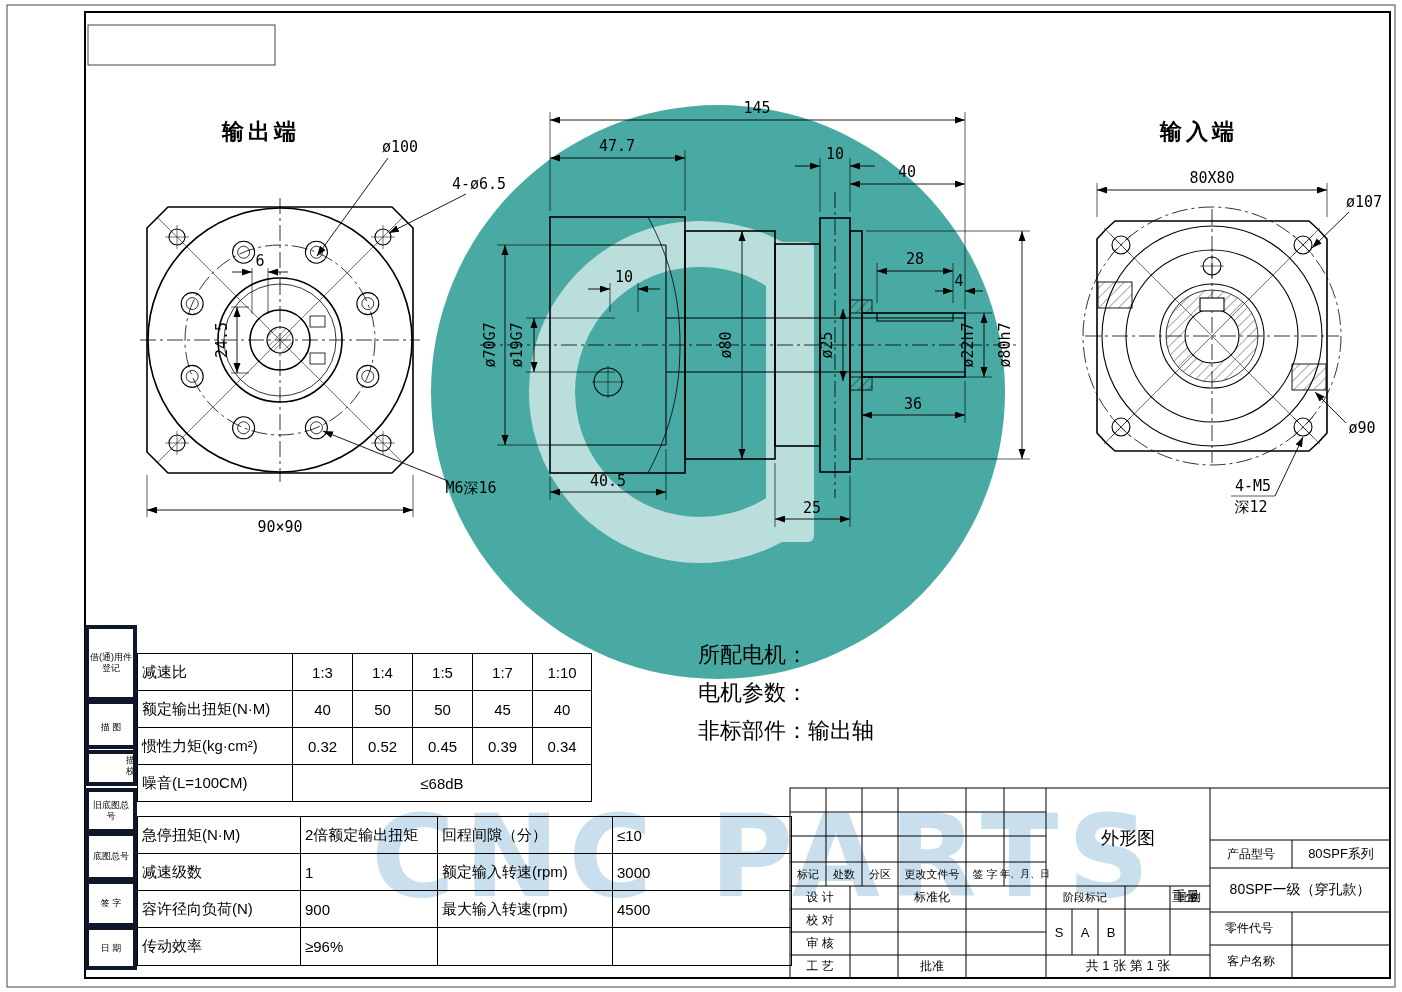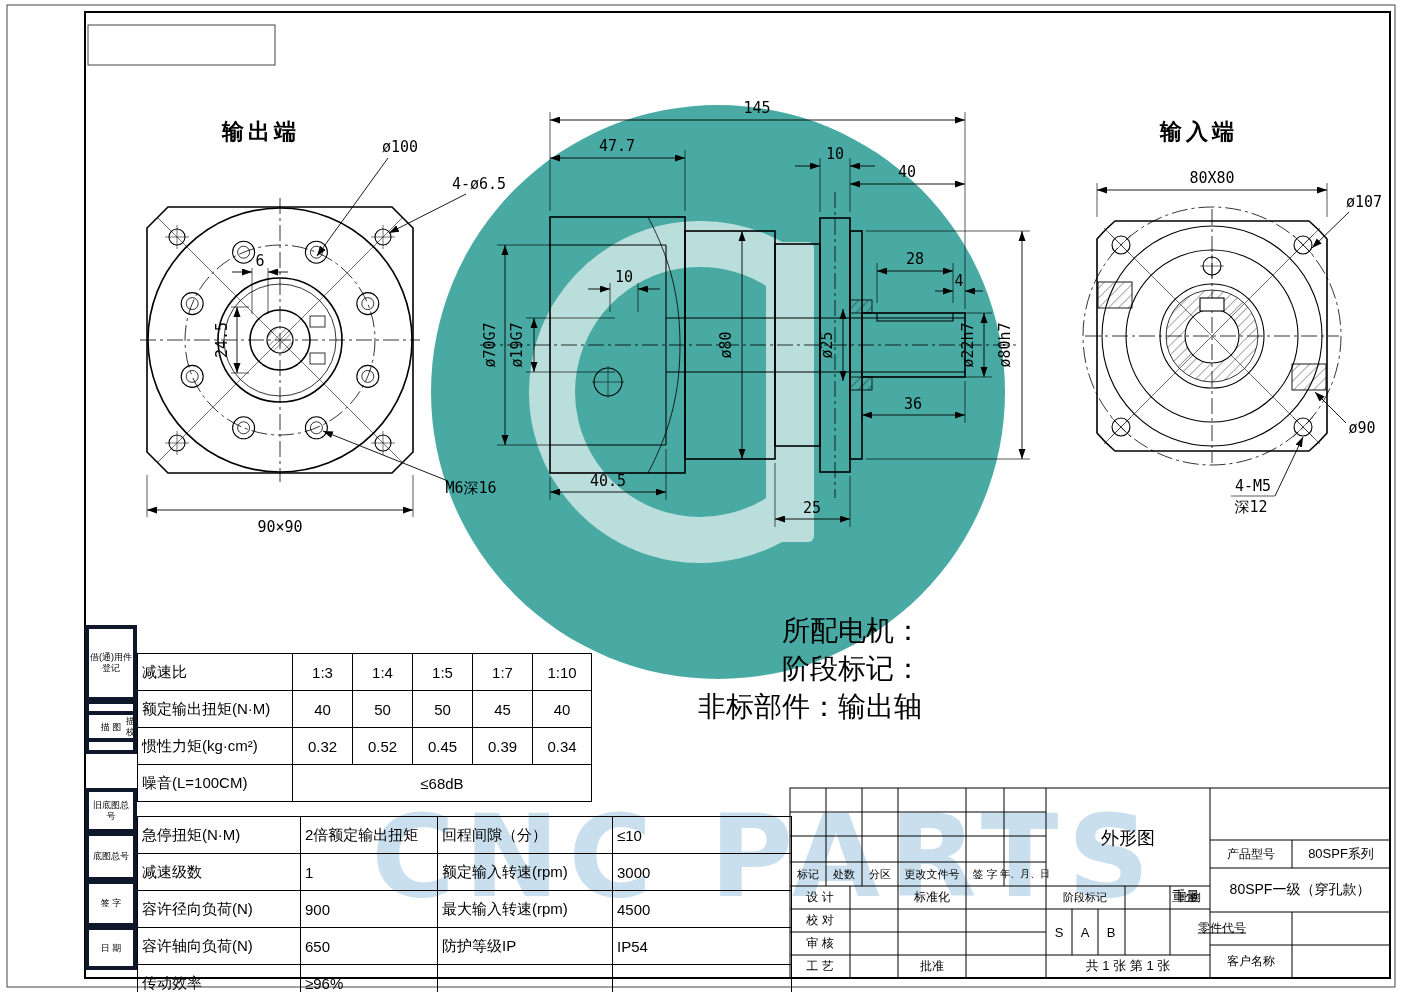--- a/index.html
+++ b/index.html
@@ -17,21 +17,21 @@
   .tl{fill:none;stroke:#000;stroke-width:.8;}
   .xl{fill:none;stroke:#000;stroke-width:.55;}
   .cl{fill:none;stroke:#000;stroke-width:.8;stroke-dasharray:16 4 3 4;}
   .dl{fill:none;stroke:#000;stroke-width:.9;}
   .el{fill:none;stroke:#000;stroke-width:.65;}
   .fr{fill:none;stroke:#000;stroke-width:2;}
   .fr2{fill:none;stroke:#444;stroke-width:1;}
   text.dt{font-family:"DejaVu Sans Mono",monospace;font-size:15px;fill:#000;text-anchor:middle;}
   
   .vt{position:absolute;z-index:2;font-size:22px;font-weight:bold;letter-spacing:4px;}
-  .notes{position:absolute;z-index:2;left:698px;top:612px;font-size:28px;line-height:38px;text-align:right;}
+  .notes{position:absolute;z-index:2;left:698px;top:636px;font-size:22px;line-height:38px;}
   .mbox{position:absolute;z-index:2;left:85px;width:52px;border:4px solid #0f172a;box-sizing:border-box;
         display:flex;align-items:center;justify-content:center;text-align:center;
         font-size:9px;line-height:1.2;padding:1px;background:transparent;}
   table.dtab{position:absolute;z-index:2;border-collapse:collapse;table-layout:fixed;background:transparent;margin-top:28px;}
   table.dtab td{border:1px solid #000;font-size:15px;padding:0 4px;overflow:hidden;white-space:nowrap;}
   td.lbl{text-align:left;padding-left:8px;}
   td.val{text-align:center;}
   .tb{position:absolute;z-index:2;transform:translate(-50%,-50%);white-space:nowrap;}
 </style>
 </head>
@@ -331,27 +331,27 @@
       <line x1="1292" y1="840" x2="1292" y2="868"></line>
       <line x1="1292" y1="912" x2="1292" y2="978"></line>
     </g>
   </svg>
 
   <div class="vt" style="left:222px;top:117px;">输出端</div>
   <div class="vt" style="left:1160px;top:117px;">输入端</div>
 
   <div class="notes">
     <div>所配电机：</div>
-    <div>阶段标记：</div>
+    <div>电机参数：</div>
     <div>非标部件：输出轴</div>
   </div>
 
   <div class="mbox" style="top:625px;height:76px;">借(通)用件登记</div>
   <div class="mbox" style="top:700px;height:54px;">描 图</div>
-  <div class="mbox" style="top:711px;height:31px;padding-left:40px;">描 校</div>
+  <div class="mbox" style="top:745px;height:41px;padding-left:40px;">描 校</div>
   <div class="mbox" style="top:788px;height:45px;">旧底图总号</div>
   <div class="mbox" style="top:832px;height:49px;">底图总号</div>
   <div class="mbox" style="top:880px;height:47px;">签 字</div>
   <div class="mbox" style="top:926px;height:44px;">日 期</div>
 
   <table class="dtab" style="left:137px;top:625px;width:454px;">
     <colgroup>
         <col style="width:155px">
         <col style="width:60px">
         <col style="width:60px">
@@ -409,26 +409,20 @@
       <td class="lbl">减速级数</td>
       <td class="lbl">1</td>
       <td class="lbl">额定输入转速(rpm)</td>
       <td class="lbl">3000</td>
     </tr>
     <tr style="height:37px">
       <td class="lbl">容许径向负荷(N)</td>
       <td class="lbl">900</td>
       <td class="lbl">最大输入转速(rpm)</td>
       <td class="lbl">4500</td>
-    </tr>
-    <tr style="height:37px">
-      <td class="lbl">容许轴向负荷(N)</td>
-      <td class="lbl">650</td>
-      <td class="lbl">防护等级IP</td>
-      <td class="lbl">IP54</td>
     </tr>
     <tr style="height:38px">
       <td class="lbl">传动效率</td>
       <td class="lbl">≥96%</td>
       <td class="lbl"></td>
       <td class="lbl"></td>
     </tr>
   </tbody>
     </table>
 
@@ -448,16 +442,16 @@
   <div class="tb" style="left:1085px;top:897px;font-size:11px;">阶段标记</div>
   <div class="tb" style="left:1186px;top:897px;font-size:14px;">重量</div>
   <div class="tb" style="left:1190px;top:897px;font-size:11px;">比例</div>
   <div class="tb" style="left:1059px;top:932px;font-size:13px;">S</div>
   <div class="tb" style="left:1085px;top:932px;font-size:13px;">A</div>
   <div class="tb" style="left:1111px;top:932px;font-size:13px;">B</div>
   <div class="tb" style="left:1128px;top:966px;font-size:13px;">共 1 张  第 1 张</div>
   <div class="tb" style="left:1251px;top:854px;font-size:12px;">产品型号</div>
   <div class="tb" style="left:1341px;top:854px;font-size:13px;">80SPF系列</div>
   <div class="tb" style="left:1300px;top:890px;font-size:14px;">80SPF一级（穿孔款）</div>
-  <div class="tb" style="left:1222px;top:928px;font-size:12px;text-decoration:underline;">零件代号</div>
+  <div class="tb" style="left:1249px;top:928px;font-size:12px;">零件代号</div>
   <div class="tb" style="left:1251px;top:961px;font-size:12px;">客户名称</div>
 
 </div>
 
 </body></html>

